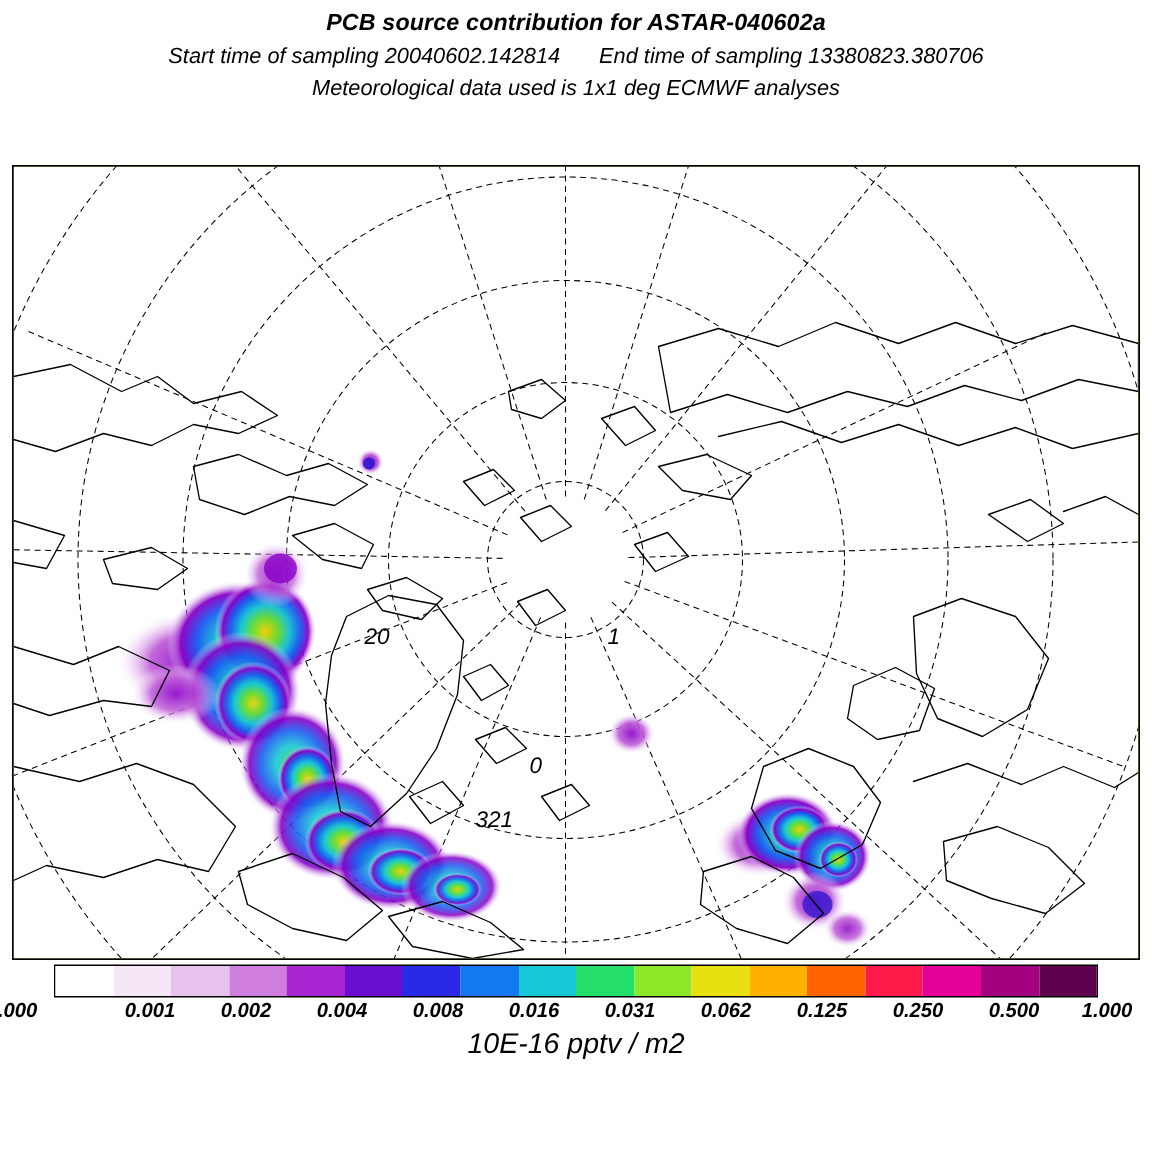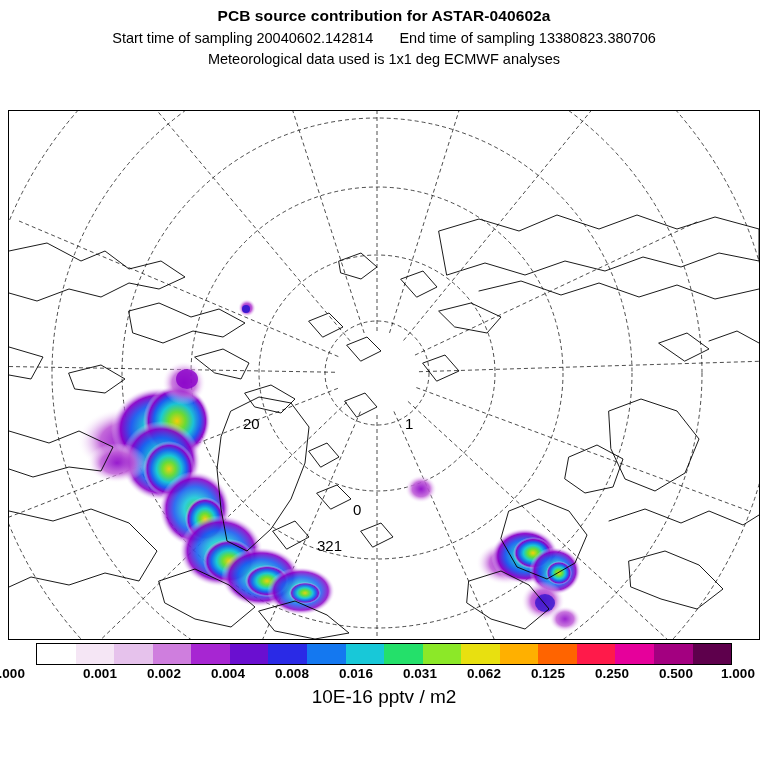--- a/index.html
+++ b/index.html
@@ -11,20 +11,21 @@
     width: 768px;
     height: 768px;
     font-family: "Liberation Sans", sans-serif;
     color: #000000;
     overflow: hidden;
   }
   #page {
     position: relative;
     width: 768px;
     height: 720px;
+    font-style: italic;
   }
   
   .header {
     position: absolute;
     top: 0;
     left: 0;
     width: 768px;
     text-align: center;
   }
   .title {

